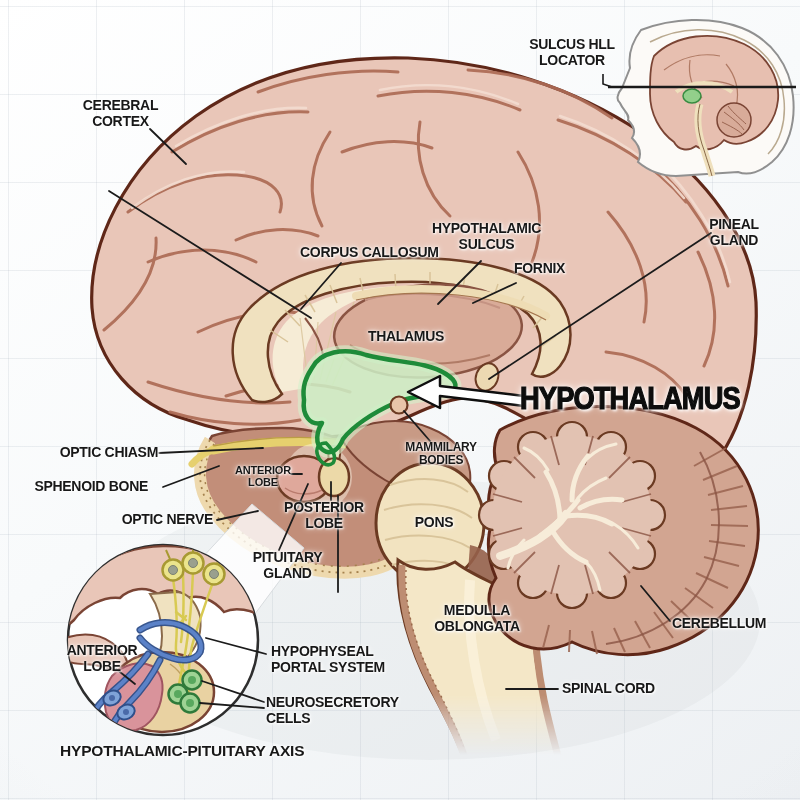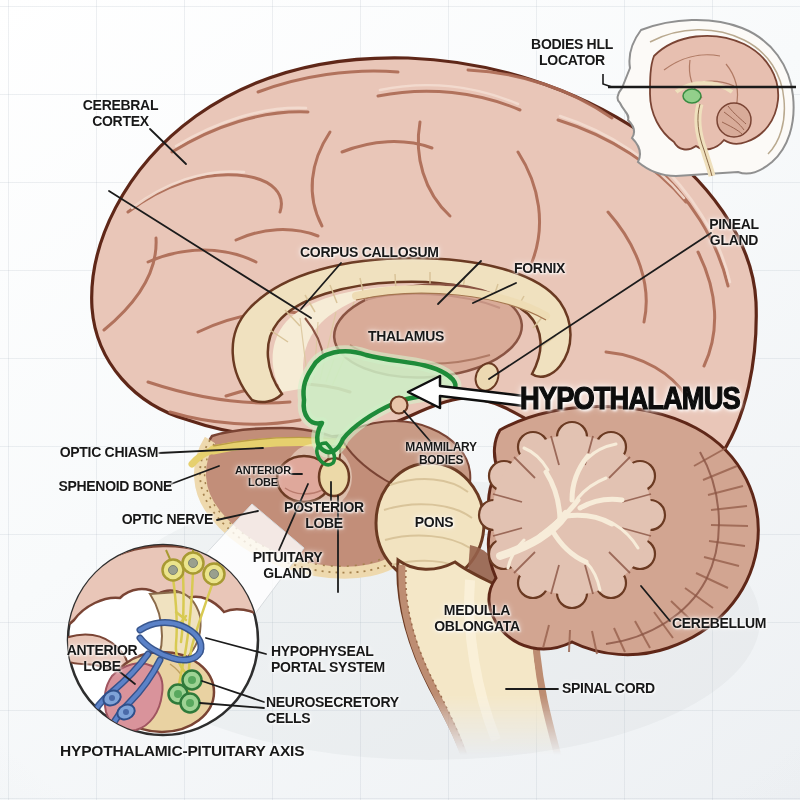--- a/index.html
+++ b/index.html
@@ -380,55 +380,59 @@
     <line x1="670" y1="621" x2="641" y2="586"></line>
     <line x1="558" y1="689" x2="506" y2="689"></line>
     <line x1="115" y1="668" x2="135" y2="684"></line>
     <line x1="266" y1="654" x2="206" y2="638"></line>
     <line x1="264" y1="702" x2="202" y2="681"></line>
     <line x1="264" y1="708" x2="200" y2="703"></line>
   </g>
 </svg>
 
 <div class="lbl" style="left:522px;top:37px;width:100px;">
-  <span>BODIES HLL</span>
+  <span>SULCUS HLL</span>
   <span>LOCATOR</span>
 </div>
 
 <div class="lbl" style="left:58px;top:98px;width:125px;">
   <span>CEREBRAL</span>
   <span>CORTEX</span>
 </div>
 
 
 <div class="lbl" style="left:300px;top:245px;width:132px;">
   <span>CORPUS CALLOSUM</span>
 </div>
 
+<div class="lbl" style="left:424px;top:221px;width:125px;">
+  <span>HYPOTHALAMIC</span>
+  <span>SULCUS</span>
+</div>
 
 <div class="lbl left" style="left:514px;top:261px;width:60px;">
   <span>FORNIX</span>
 </div>
 
 <div class="lbl" style="left:702px;top:217px;width:64px;">
   <span>PINEAL</span>
   <span>GLAND</span>
 </div>
 
 <div class="lbl" style="left:356px;top:329px;width:100px;">
   <span>THALAMUS</span>
 </div>
 
 <div class="title-big">HYPOTHALAMUS</div>
 
 <div class="lbl right" style="left:38px;top:445px;width:120px;">
   <span>OPTIC CHIASM</span>
 </div>
 
-<div class="lbl right" style="left:42px;top:479px;width:130px;text-align:right;">
+<div class="lbl right" style="left:18px;top:479px;width:130px;text-align:right;">
   <span>SPHENOID BONE</span>
 </div>
 
 <div class="lbl right" style="left:85px;top:512px;width:128px;">
   <span>OPTIC NERVE</span>
 </div>
 
 <div class="lbl small" style="left:235px;top:464px;width:56px;">
   <span>ANTERIOR</span>
   <span>LOBE</span>

